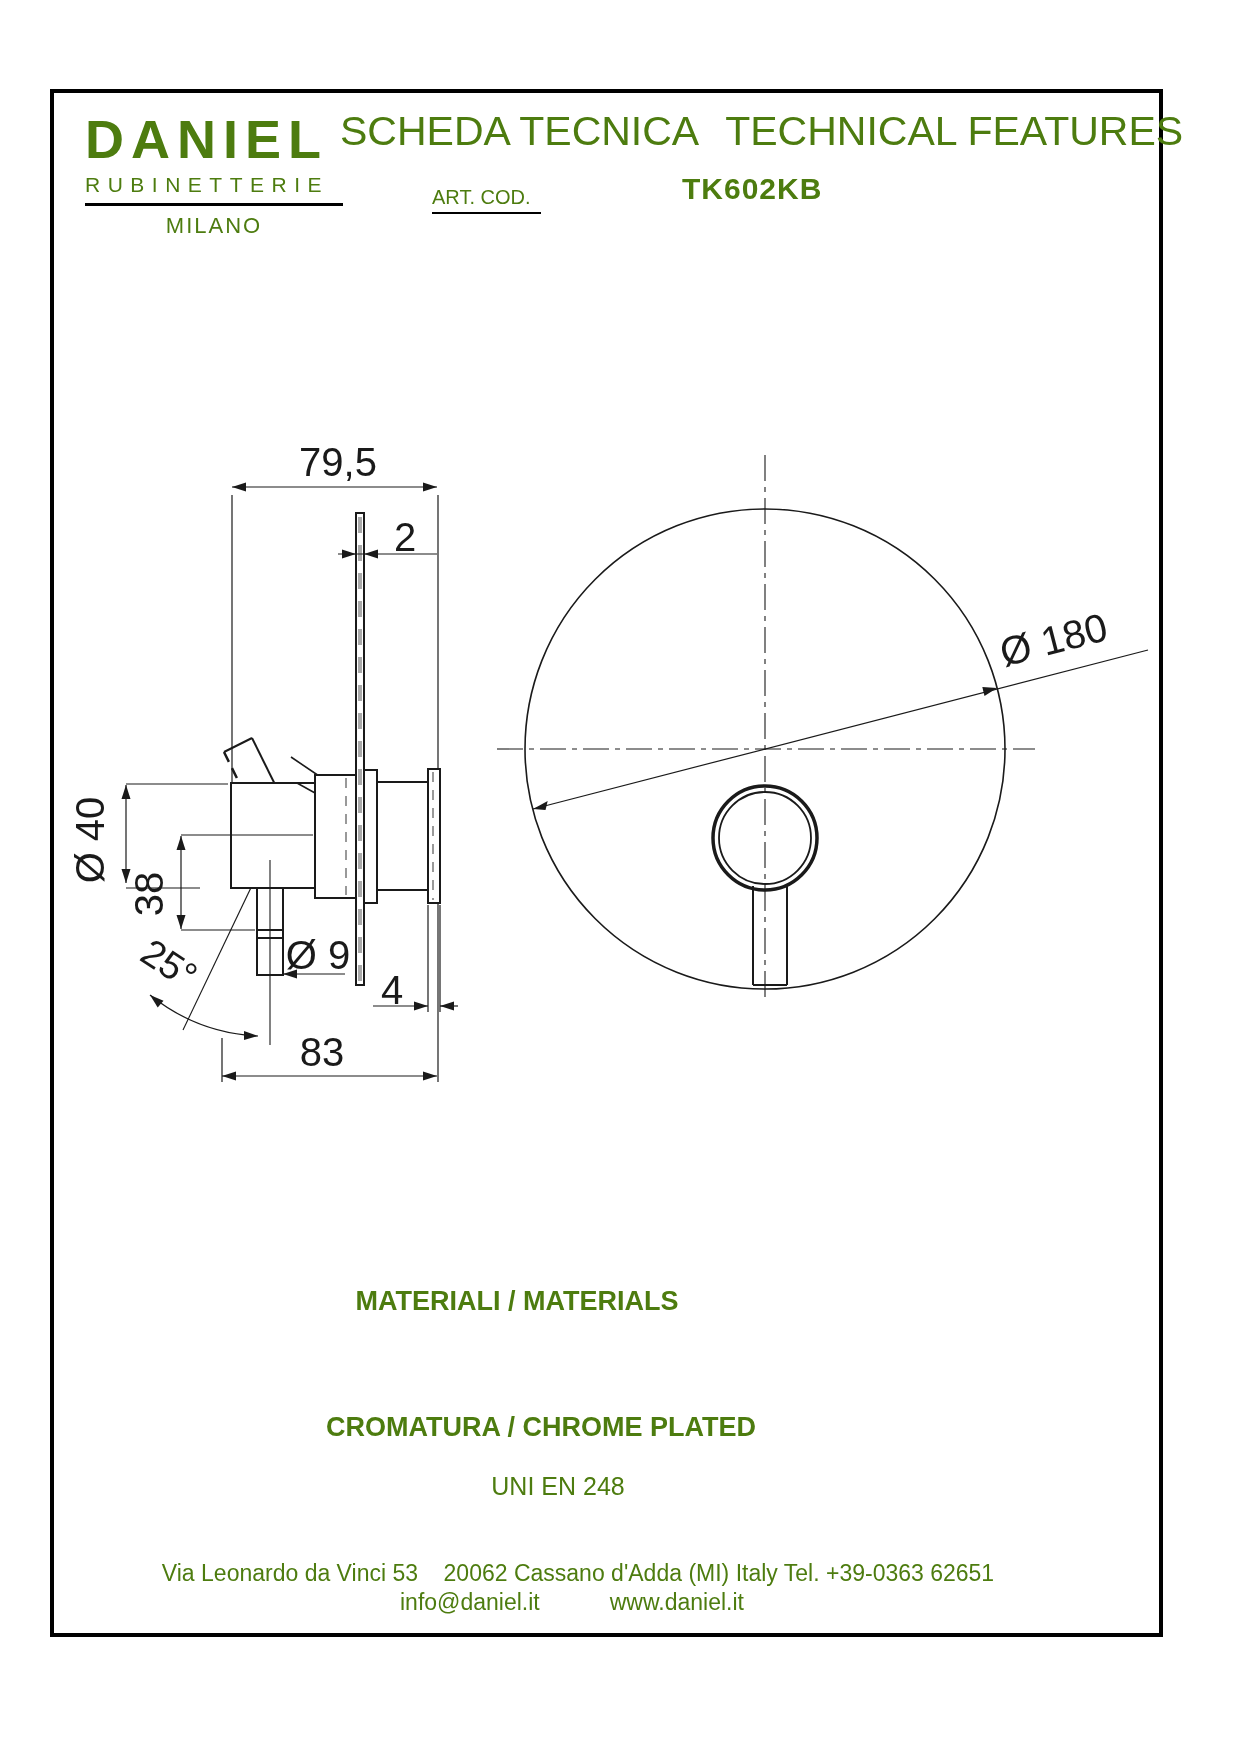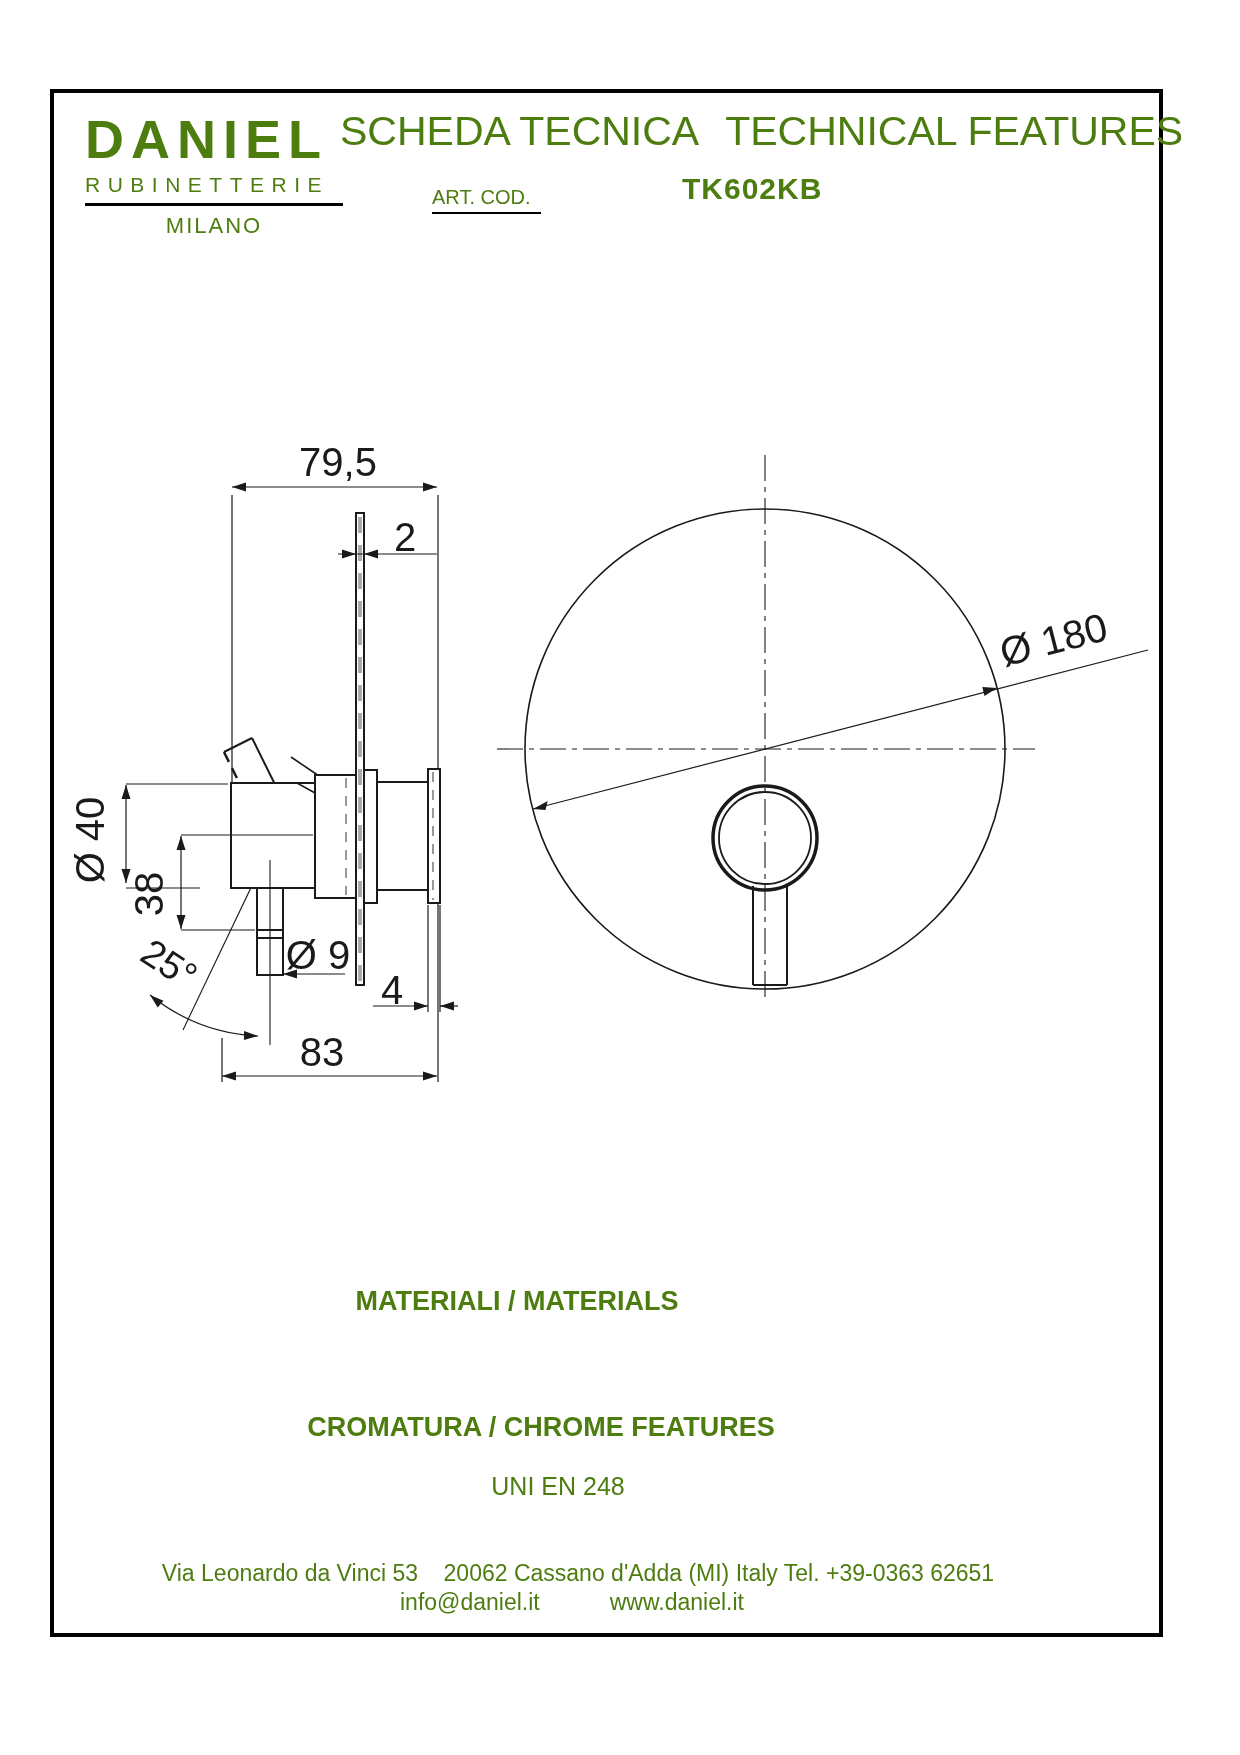--- a/index.html
+++ b/index.html
@@ -154,21 +154,21 @@
       </g>
 
       <line x1="533" y1="809" x2="1148" y2="650" stroke-width="1.2"></line>
       <polygon points="533,809 547.7,801.1 545.5,809.9" fill="#1a1a1a" stroke="none"></polygon>
       <polygon points="997,688 984.5,695.9 982.3,687.1" fill="#1a1a1a" stroke="none"></polygon>
     </g>
     <text class="dimtxt" x="1057" y="653" text-anchor="middle" transform="rotate(-14.5 1057 653)">Ø 180</text>
   </svg>
 
   <div class="abs cline b27" style="left:517px;top:1286px;">MATERIALI / MATERIALS</div>
-  <div class="abs cline b27" style="left:541px;top:1412px;">CROMATURA / CHROME FEATURES</div>
+  <div class="abs cline b27" style="left:541px;top:1412px;">CROMATURA / CHROME PLATED</div>
   <div class="abs cline r25" style="left:558px;top:1472px;">UNI EN 248</div>
 
   <div class="abs cline f23" style="left:578px;top:1560px;">Via Leonardo da Vinci 53    20062 Cassano d'Adda (MI) Italy Tel. +39-0363 62651</div>
   <div class="abs f23" style="left:400px;top:1589px;white-space:nowrap;">
     <span>info@daniel.it</span><span style="display:inline-block;width:70px;"></span><span>www.daniel.it</span>
   </div>
 
 </div>
 
 </body></html>

